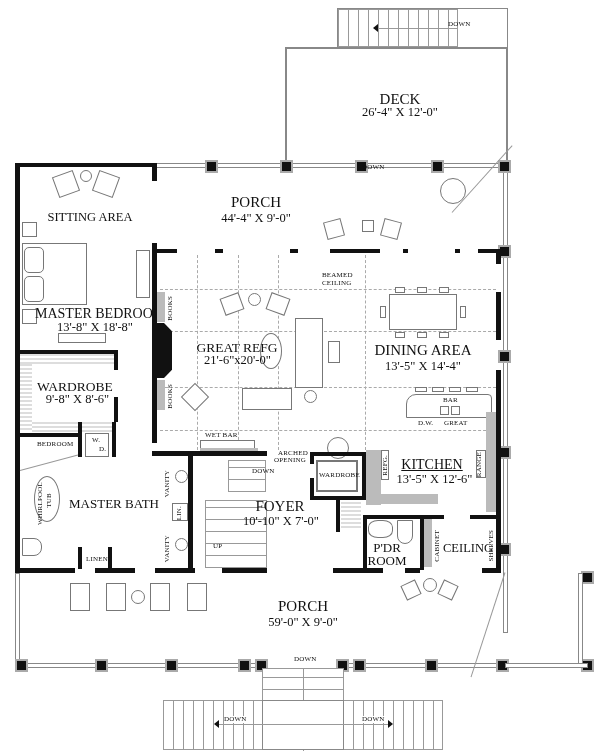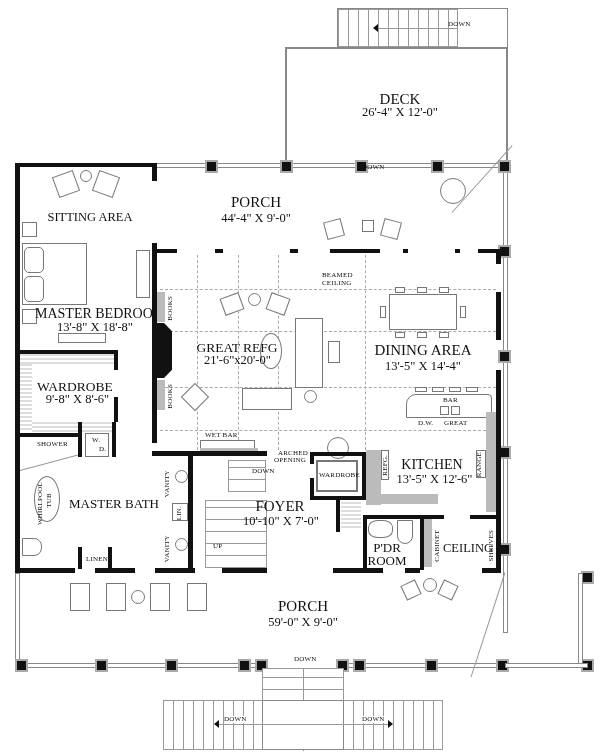--- a/index.html
+++ b/index.html
@@ -102,21 +102,21 @@
   <div class="hatch" style="left:32px;top:420px;width:82px;height:12px;"></div>
   <div class="lbl big" style="left:35px;top:380px;width:80px;font-size:13.5px;">WARDROBE</div>
   <div class="lbl dim" style="left:40px;top:393px;width:75px;">9'-8" X 8'-6"</div>
 
   <div class="wall" style="left:78px;top:422px;width:4px;height:35px;"></div>
   <div class="wall" style="left:112px;top:422px;width:4px;height:35px;"></div>
   <div class="chair" style="left:85px;top:433px;width:24px;height:24px;"></div>
   <div class="lbl sm" style="left:92px;top:437px;">W.</div>
   <div class="lbl sm" style="left:99px;top:446px;">D.</div>
 
-  <div class="lbl sm" style="left:37px;top:441px;">SHOWER</div>
+  <div class="lbl sm" style="left:37px;top:441px;">BEDROOM</div>
   <div class="thin" style="left:20px;top:470px;width:60px;height:1px;transform:rotate(-15deg);transform-origin:left;"></div>
   <div class="circ" style="left:34px;top:476px;width:26px;height:46px;"></div>
   <div class="lbl sm vt" style="left:37px;top:482px;">WHIRLPOOL</div>
   <div class="lbl sm vt" style="left:46px;top:493px;">TUB</div>
   <div class="lbl big" style="left:64px;top:497px;width:100px;font-size:13px;">MASTER BATH</div>
   <div class="chair" style="left:22px;top:538px;width:20px;height:18px;border-radius:0 8px 8px 0;"></div>
   <div class="wall" style="left:78px;top:547px;width:4px;height:22px;"></div>
   <div class="wall" style="left:108px;top:547px;width:4px;height:22px;"></div>
   <div class="lbl sm" style="left:86px;top:556px;">LINEN</div>
 
@@ -182,21 +182,21 @@
   <div class="chair" style="left:451px;top:406px;width:9px;height:9px;"></div>
   <div class="lbl sm" style="left:418px;top:420px;">D.W.</div>
   <div class="lbl sm" style="left:444px;top:420px;">GREAT</div>
   <div class="grey" style="left:486px;top:412px;width:10px;height:100px;"></div>
   <div class="chair" style="left:476px;top:450px;width:10px;height:28px;"></div>
   <div class="lbl sm vt" style="left:476px;top:452px;">RANGE</div>
   <div class="grey" style="left:366px;top:450px;width:15px;height:55px;"></div>
   <div class="grey" style="left:366px;top:494px;width:72px;height:10px;"></div>
   <div class="chair" style="left:381px;top:450px;width:8px;height:30px;"></div>
   <div class="lbl sm vt" style="left:382px;top:455px;">REFG.</div>
-  <div class="lbl big" style="left:392px;top:458px;width:80px;font-size:14px;">KITCHEN</div>
+  <div class="lbl big" style="left:392px;top:458px;width:80px;font-size:14px;text-decoration:underline;">KITCHEN</div>
   <div class="lbl dim" style="left:392px;top:473px;width:85px;">13'-5" X 12'-6"</div>
   <div class="wall" style="left:363px;top:515px;width:81px;height:4px;"></div>
   <div class="wall" style="left:470px;top:515px;width:30px;height:4px;"></div>
 
   <div class="wall" style="left:188px;top:455px;width:5px;height:114px;"></div>
   <div class="stairs-h" style="left:228px;top:460px;width:38px;height:32px;"></div>
   <div class="lbl sm" style="left:252px;top:468px;">DOWN</div>
   <div class="stairs" style="left:205px;top:500px;width:62px;height:68px;background:repeating-linear-gradient(0deg,#fff 0 11px,#999 11px 12px);"></div>
   <div class="lbl sm" style="left:213px;top:543px;">UP</div>
   <div class="lbl sm" style="left:278px;top:450px;">ARCHED</div>

